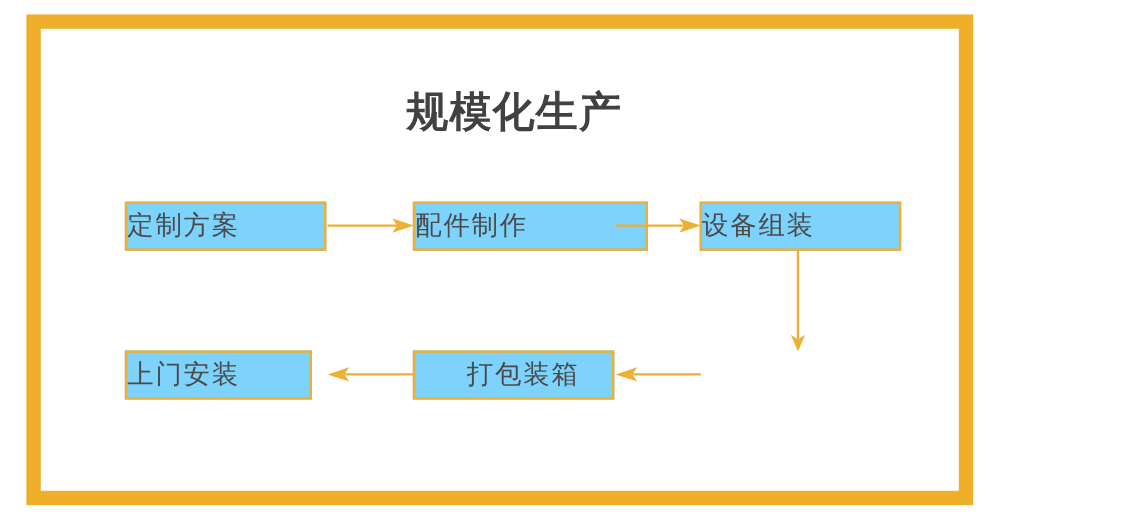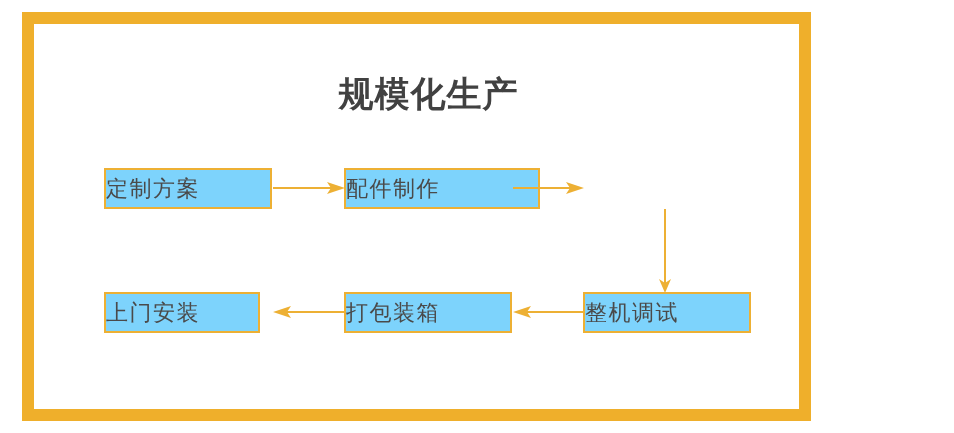--- a/index.html
+++ b/index.html
@@ -57,21 +57,21 @@
     color: #4a4a4a;
     letter-spacing: 1.5px;
     white-space: nowrap;
     line-height: 1;
   }
   
   #node-1 { left: 70px;  top: 144px; width: 168px; }
   #node-2 { left: 310px; top: 144px; width: 196px; }
   #node-3 { left: 549px; top: 144px; width: 168px; }
   #node-6 { left: 70px;  top: 268px; width: 156px; }
-  #node-5 { left: 310px; top: 268px; width: 168px; }
+  #node-5 { left: 310px; top: 268px; width: 168px; padding-left: 43px; }
   #node-4 { left: 549px; top: 268px; width: 168px; }
 
   
   .arrow {
     position: absolute;
   }
   .arrow svg {
     display: block;
     overflow: visible;
   }
@@ -105,31 +105,31 @@
       <span class="node-label">配件制作</span>
     </div>
 
     <div class="arrow" id="arrow-2-3">
       <svg width="71" height="18" viewBox="0 0 71 18">
         <line x1="0" y1="9" x2="57" y2="9" stroke="#edb034" stroke-width="2"></line>
         <polygon points="53,3 71,9 53,15 57,9" fill="#edb034"></polygon>
       </svg>
     </div>
 
+    <div class="node-box" id="node-3">
+      <span class="node-label">设备组装</span>
+    </div>
 
     <div class="arrow" id="arrow-3-4">
       <svg width="20" height="84" viewBox="0 0 20 84">
         <line x1="10" y1="0" x2="10" y2="74" stroke="#edb034" stroke-width="2"></line>
         <polygon points="4,70 10,84 16,70 10,74" fill="#edb034"></polygon>
       </svg>
     </div>
 
-    <div class="node-box" id="node-4">
-      <span class="node-label">整机调试</span>
-    </div>
 
     <div class="arrow" id="arrow-4-5">
       <svg width="71" height="18" viewBox="0 0 71 18">
         <line x1="71" y1="9" x2="14" y2="9" stroke="#edb034" stroke-width="2"></line>
         <polygon points="18,3 0,9 18,15 14,9" fill="#edb034"></polygon>
       </svg>
     </div>
 
     <div class="node-box" id="node-5">
       <span class="node-label">打包装箱</span>

